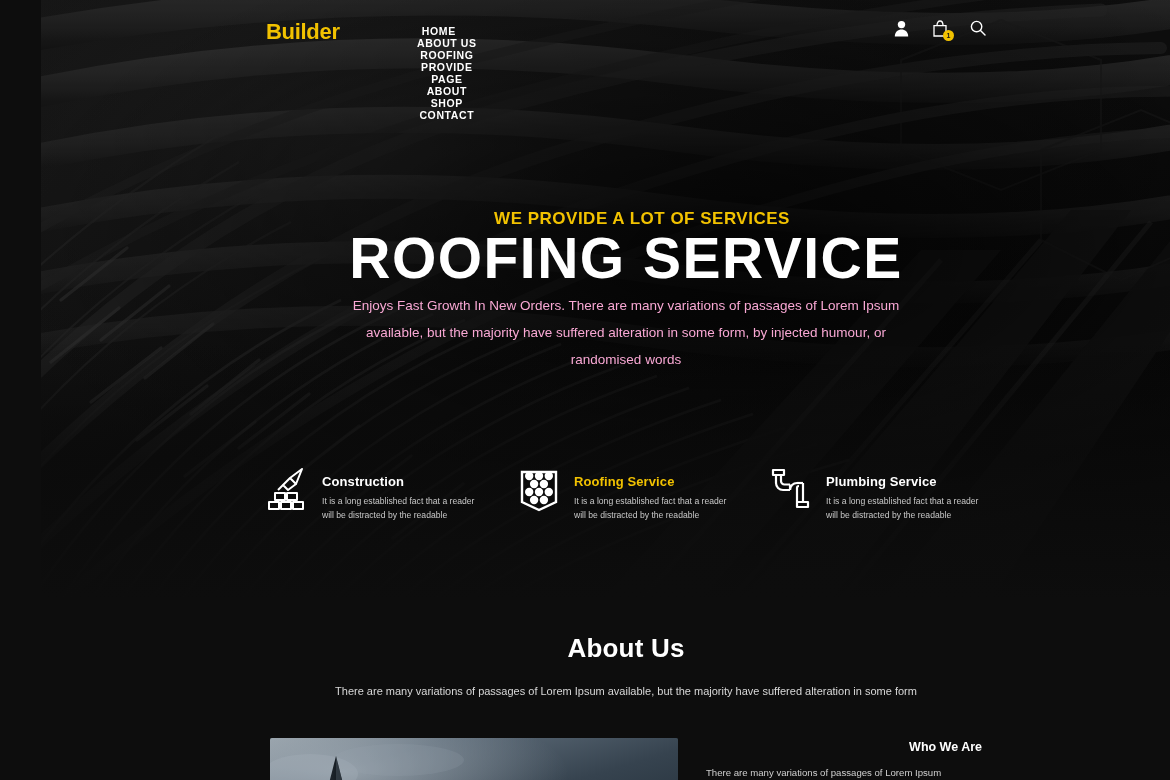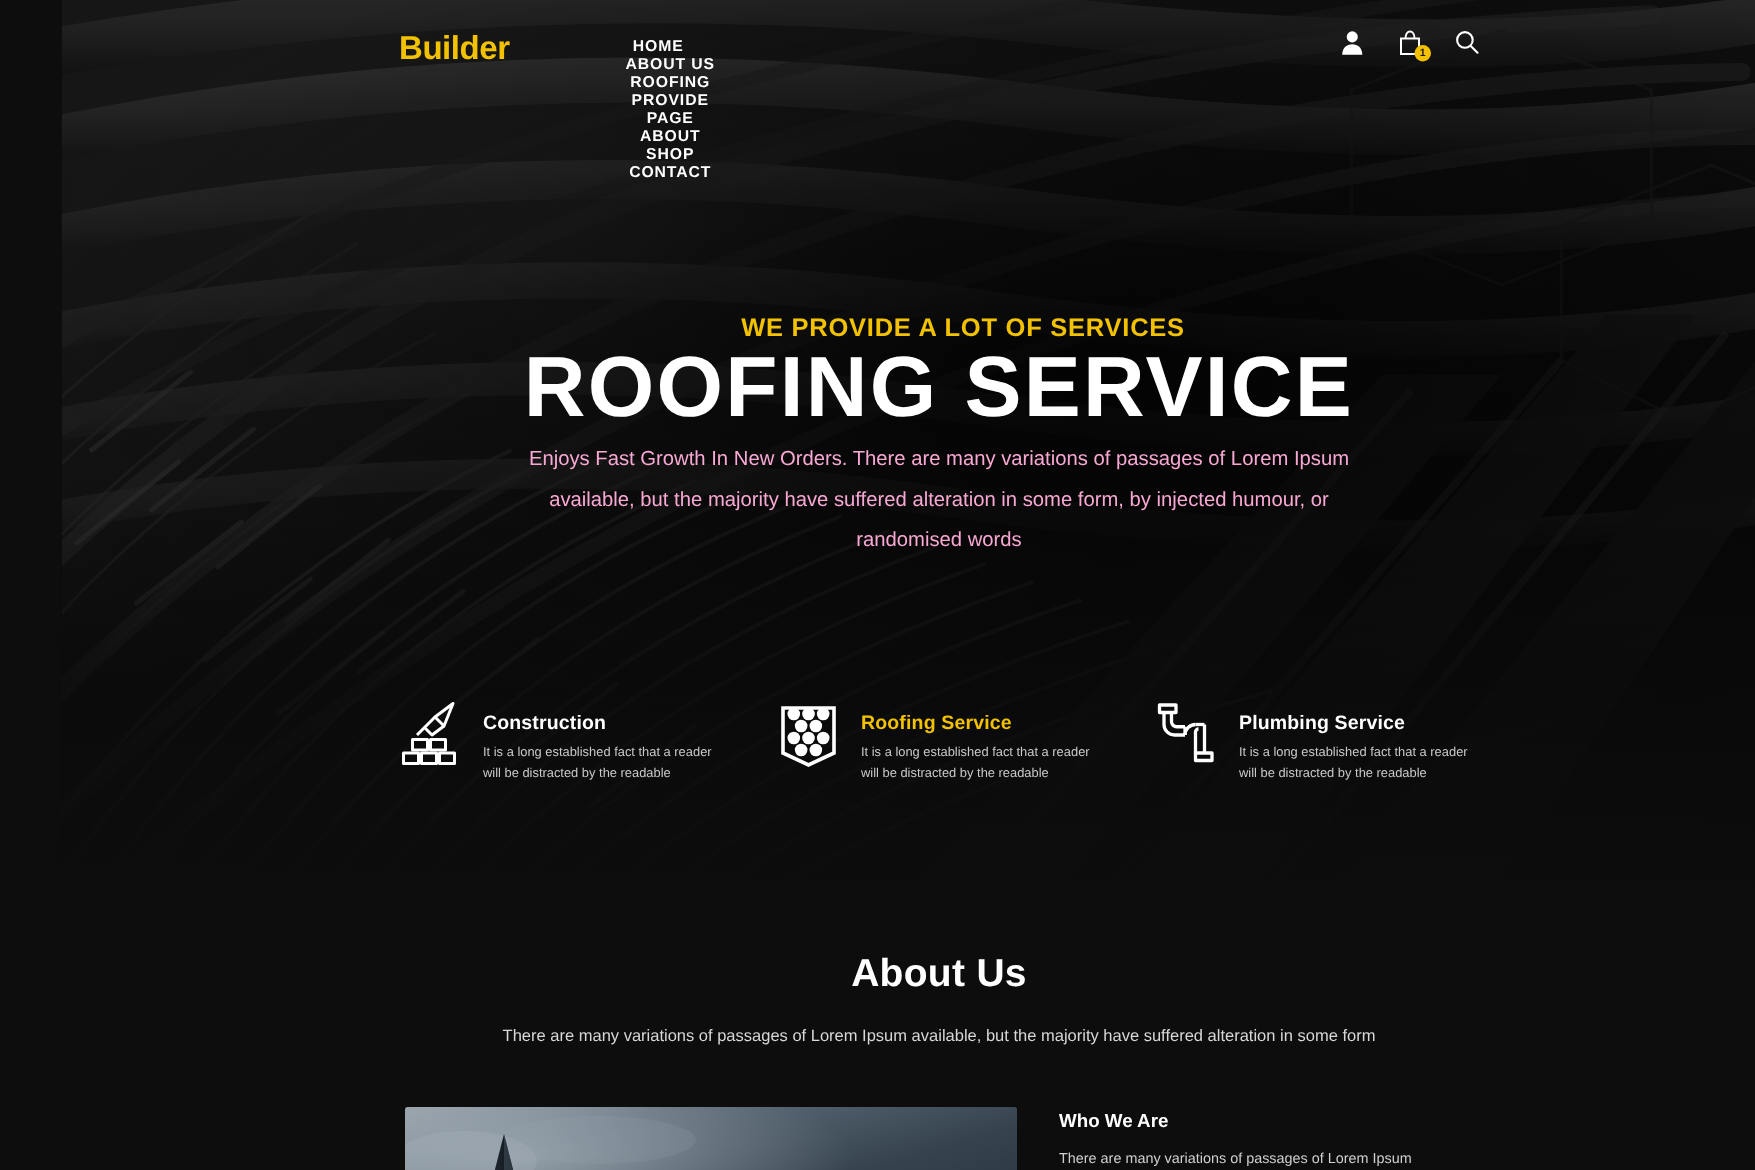--- a/index.html
+++ b/index.html
@@ -103,21 +103,21 @@
   }
   .about-grid {
     position:absolute; left:229px; top:138px; width:712px;
     display:flex; gap:28px;
   }
   .about-img {
     width:408px; height:120px; border-radius:2px; overflow:hidden;
     position:relative; background:#2b3946;
   }
   .about-copy { width:276px; padding-top:2px; }
-  .who-title { color:#ffffff; font-size:12.5px; font-weight:bold; margin-bottom:10px; }
+  .who-title { color:#ffffff; font-size:12.5px; font-weight:bold; margin-bottom:10px;text-align:right; }
   .who-text { color:#cfcfcf; font-size:9.6px; line-height:1.95; }
 </style>
 </head>
 <body>
 
 <div class="page">
 
   <div class="hero">
     <svg class="hero-bg" width="1170" height="600" viewBox="0 0 1170 600" preserveAspectRatio="none">
       <defs>

